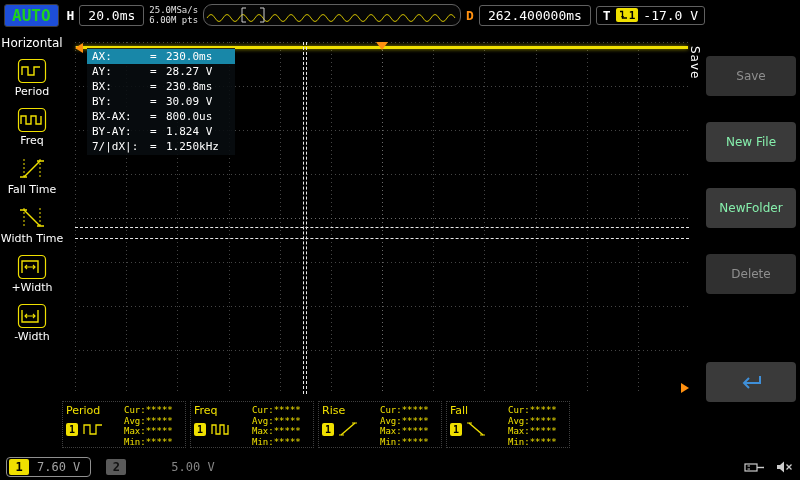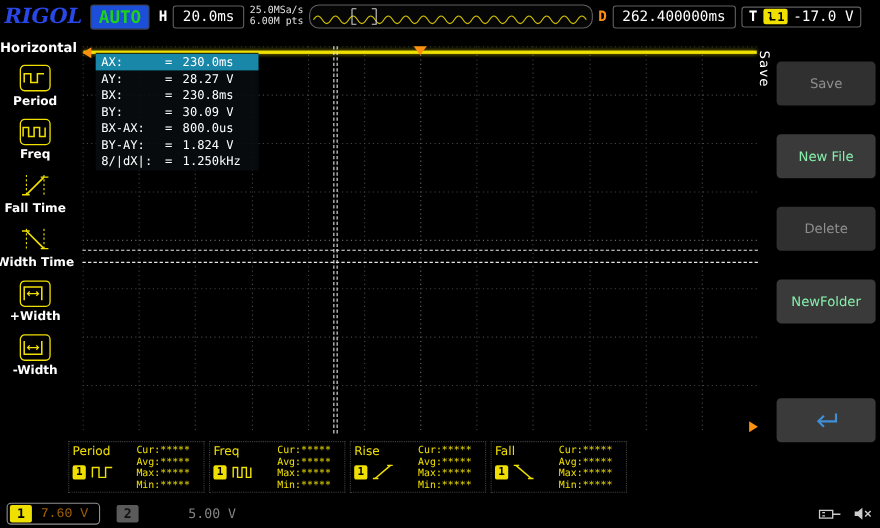--- a/index.html
+++ b/index.html
@@ -20,21 +20,21 @@
   .acq { font-size:9px; line-height:10px; color:#e0e0e0; }
   .preview { width:256px; height:20px; border:1px solid #606060; border-radius:9px;
     background:#060606; position:relative; overflow:hidden; flex-shrink:0; }
   .d-label { color:#ff9010; font-weight:bold; font-size:13px; }
   .trig-box { border:1px solid #606060; border-radius:3px; padding:1px 6px;
     display:flex; align-items:center; gap:5px; font-size:13px; }
   .t-label { font-weight:bold; }
   .trig-badge { background:#f0e000; color:#000; border-radius:2px; font-size:11px;
     font-weight:bold; padding:0 3px; display:flex; align-items:center; gap:1px; height:14px; }
   
-  .sidebar { position:absolute; left:0; top:30px; width:64px; height:396px;font-weight:bold; }
+  .sidebar { position:absolute; left:0; top:30px; width:64px; height:396px; }
   .sidebar-title { font-family:"DejaVu Sans", sans-serif; font-size:12px;
     text-align:center; margin:6px 0 8px; }
   .side-item { display:flex; flex-direction:column; align-items:center;
     margin-bottom:9px; cursor:pointer; }
   .side-label { font-family:"DejaVu Sans", sans-serif; font-size:11px; margin-top:1px;
     white-space:nowrap; }
   
   .grid { position:absolute; left:75px; top:42px; width:614px; height:352px; }
   #gridsvg { position:absolute; left:0; top:0; }
   .wave-top { position:absolute; left:1px; right:1px; top:4px; height:3px;
@@ -83,30 +83,29 @@
   .statusbar { position:absolute; left:0; top:454px; width:800px; height:26px;
     display:flex; align-items:center; padding:0 6px; box-sizing:border-box; gap:12px; }
   .chan { display:flex; align-items:center; gap:8px; padding:1px 10px 1px 2px;
     border-radius:4px; border:1px solid transparent; cursor:pointer; }
   .chan.active { border-color:#909090; }
   .chbadge { width:20px; text-align:center; border-radius:2px; font-size:12px;
     font-weight:bold; line-height:16px; }
   .ch1 .chbadge { background:#f0e000; color:#000; }
   .ch2 .chbadge { background:#5a5a5a; color:#111; }
   .chval { font-size:12px; }
-  .ch1 .chval { color:#a16207;font-family:Liberation Mono, monospace; }
+  .ch1 .chval { color:#a3a3a3; }
   .ch2 .chval { color:#858585;margin-left:37px; }
   .status-icons { margin-left:auto; display:flex; gap:10px; align-items:center; }
   svg { display:block; }
 </style>
 </head>
 <body>
 
 <div class="topbar">
-  <span class="logo">RIGOL</span>
   <span class="auto-badge">AUTO</span>
   <span class="h-label">H</span>
   <span class="readout-box">20.0ms</span>
   <div class="acq">
     <div>25.0MSa/s</div>
     <div>6.00M pts</div>
   </div>
   <div class="preview">
     <svg width="256" height="20" viewBox="0 0 256 20">
       <path id="squiggle" fill="none" stroke="#cdbd00" stroke-width="1" d="M3 13 q4 -7 8 0 q4 7 8 0 q4 -7 8 0 q4 7 8 0 q4 -7 8 0 q4 7 8 0 q4 -7 8 0 q4 7 8 0 q4 -7 8 0 q4 7 8 0 q4 -7 8 0 q4 7 8 0 q4 -7 8 0 q4 7 8 0 q4 -7 8 0 q4 7 8 0 q4 -7 8 0 q4 7 8 0 q4 -7 8 0 q4 7 8 0 q4 -7 8 0 q4 7 8 0 q4 -7 8 0 q4 7 8 0 q4 -7 8 0 q4 7 8 0 q4 -7 8 0 q4 7 8 0 q4 -7 8 0 q4 7 8 0 q4 -7 8 0"></path>
@@ -246,34 +245,34 @@
       <span class="cl">BX-AX:</span>
       <span class="ce">=</span>
       <span class="cv">800.0us</span>
     </div>
     <div class="crow">
       <span class="cl">BY-AY:</span>
       <span class="ce">=</span>
       <span class="cv">1.824 V</span>
     </div>
     <div class="crow">
-      <span class="cl">8/|dX|:</span>
+      <span class="cl">7/|dX|:</span>
       <span class="ce">=</span>
       <span class="cv">1.250kHz</span>
     </div>
   </div>
 </div>
 
 <div class="rightmenu">
   <div class="menu-tab">Save</div>
   <div class="menu-btns">
     <button class="mbtn disabled">Save</button>
     <button class="mbtn">New File</button>
+    <button class="mbtn">NewFolder</button>
     <button class="mbtn disabled">Delete</button>
-    <button class="mbtn">NewFolder</button>
     <button class="mbtn back">
       <svg width="26" height="18" viewBox="0 0 26 18">
         <path d="M22 3 V10 H7" fill="none" stroke="#3f8fd8" stroke-width="2"></path>
         <path d="M11 5 L6 10 L11 15" fill="none" stroke="#3f8fd8" stroke-width="2"></path>
       </svg>
     </button>
   </div>
 </div>
 
 <div class="measures">

